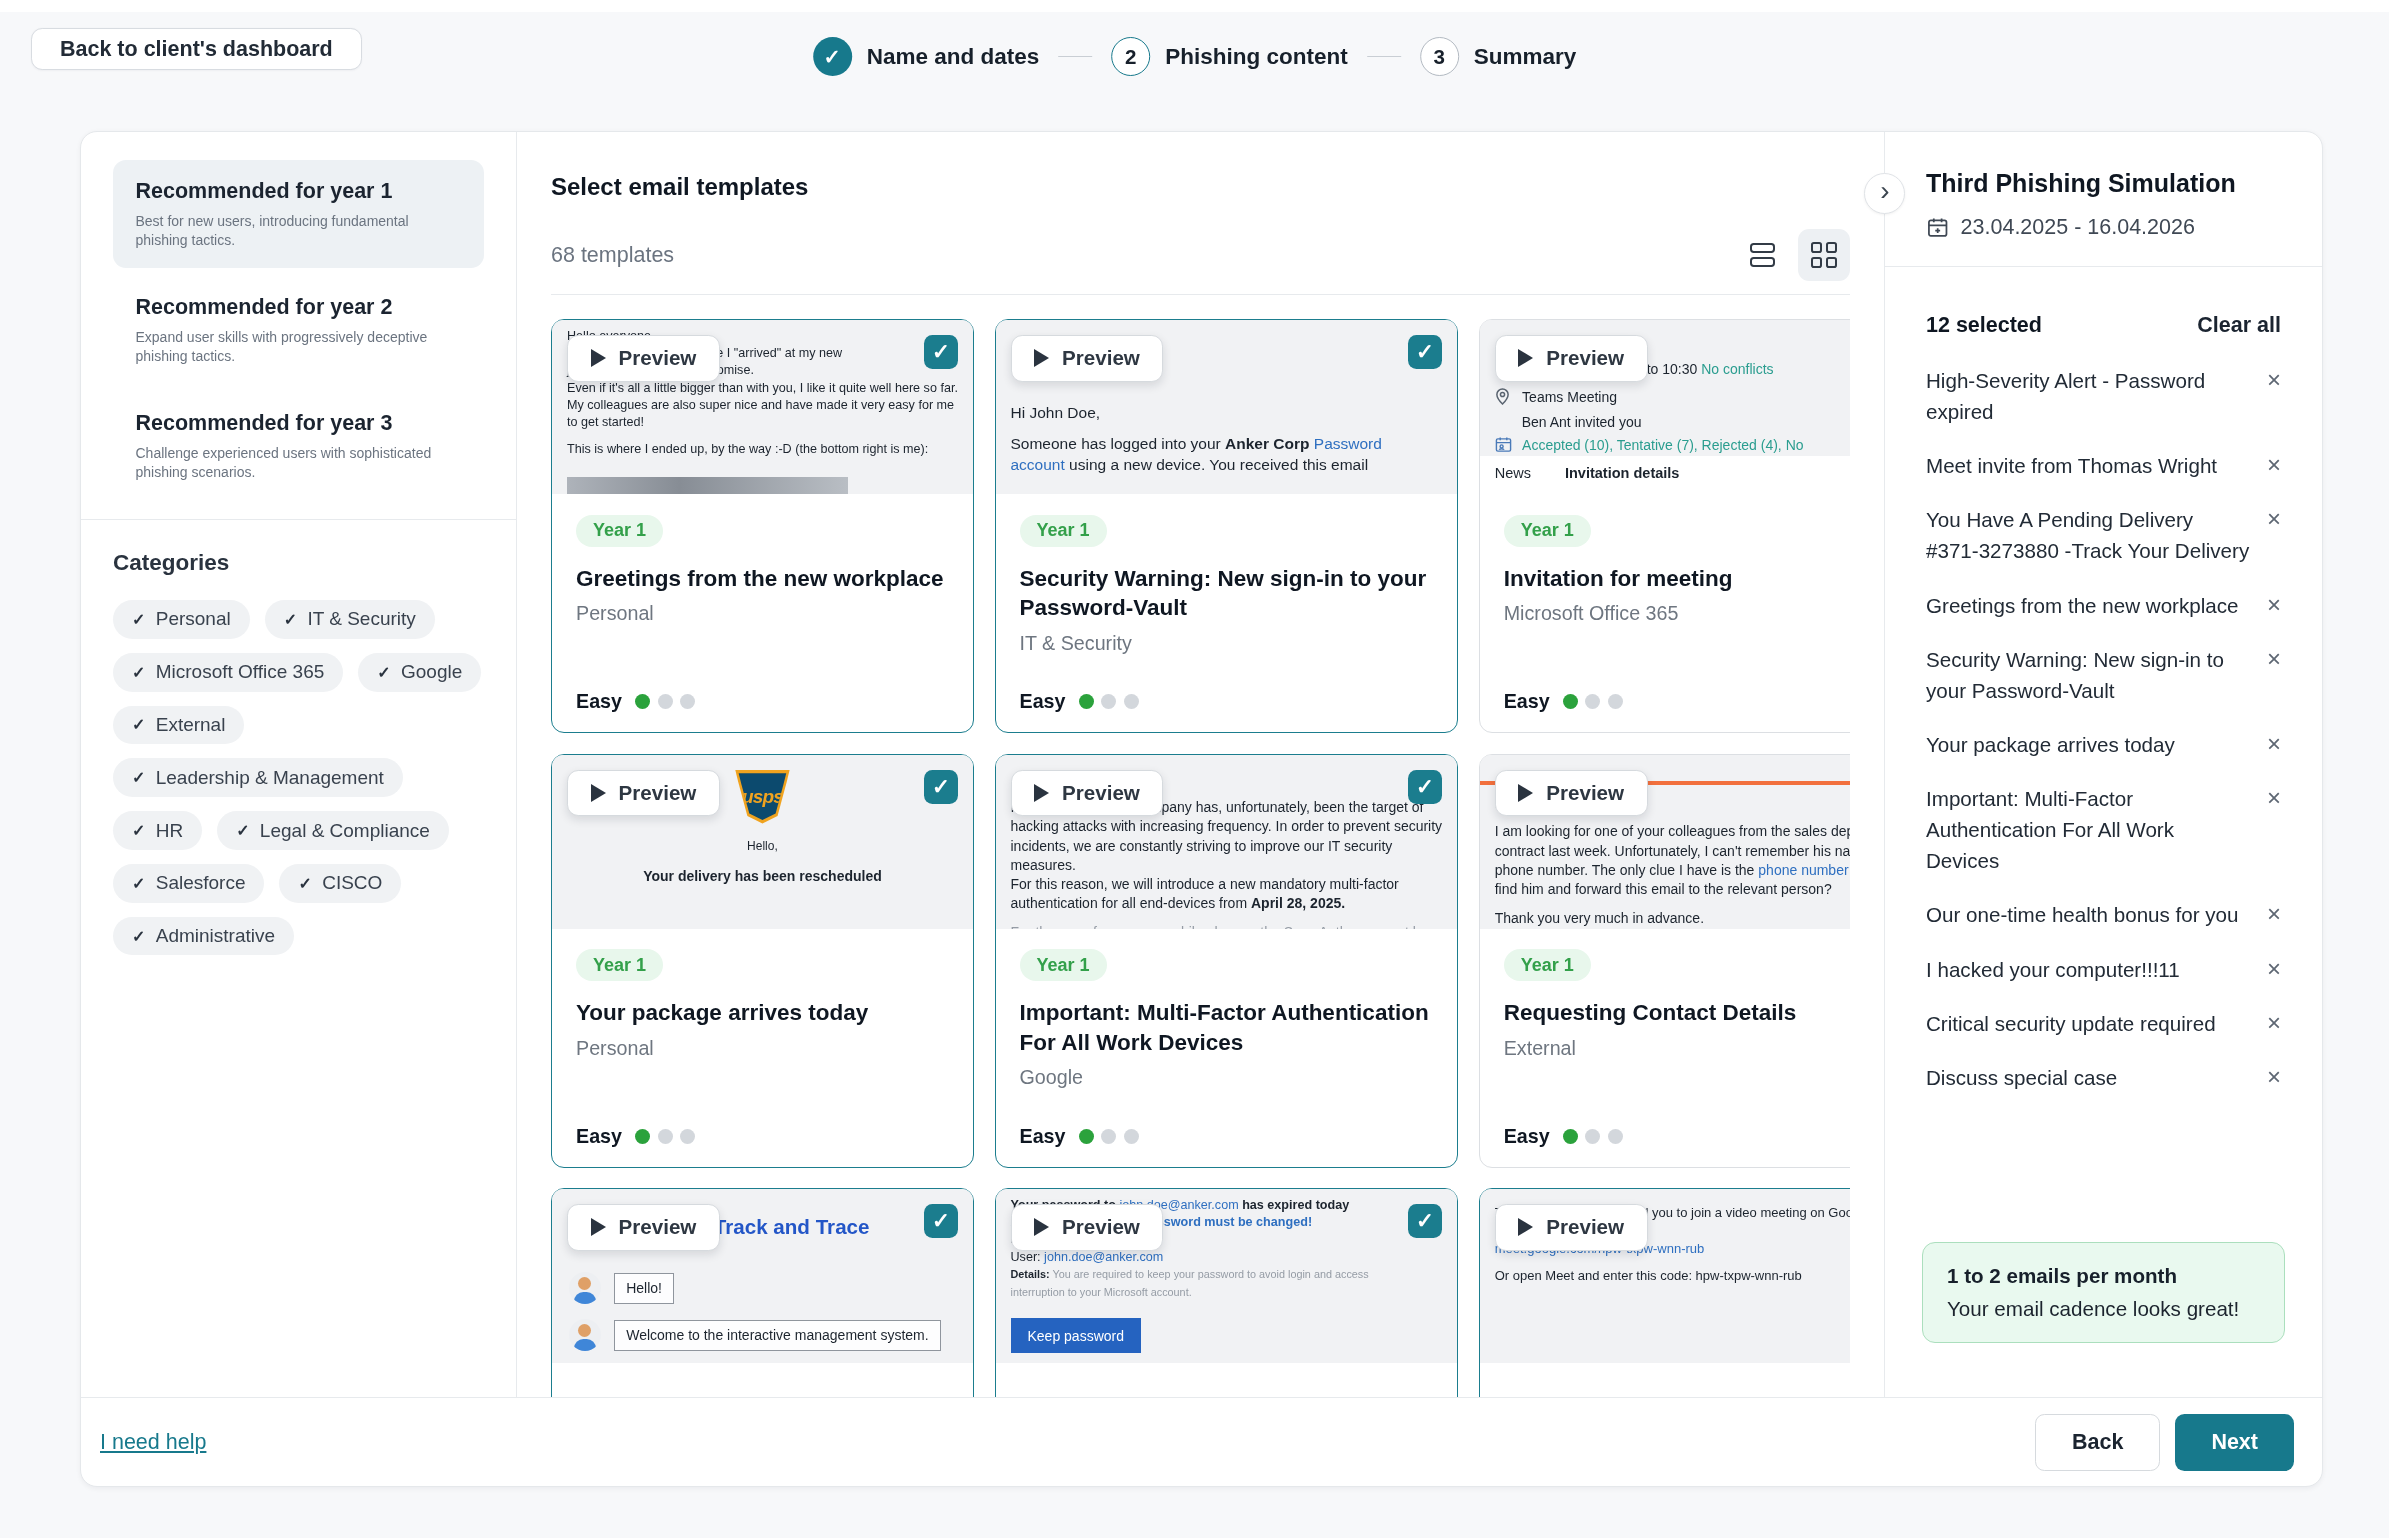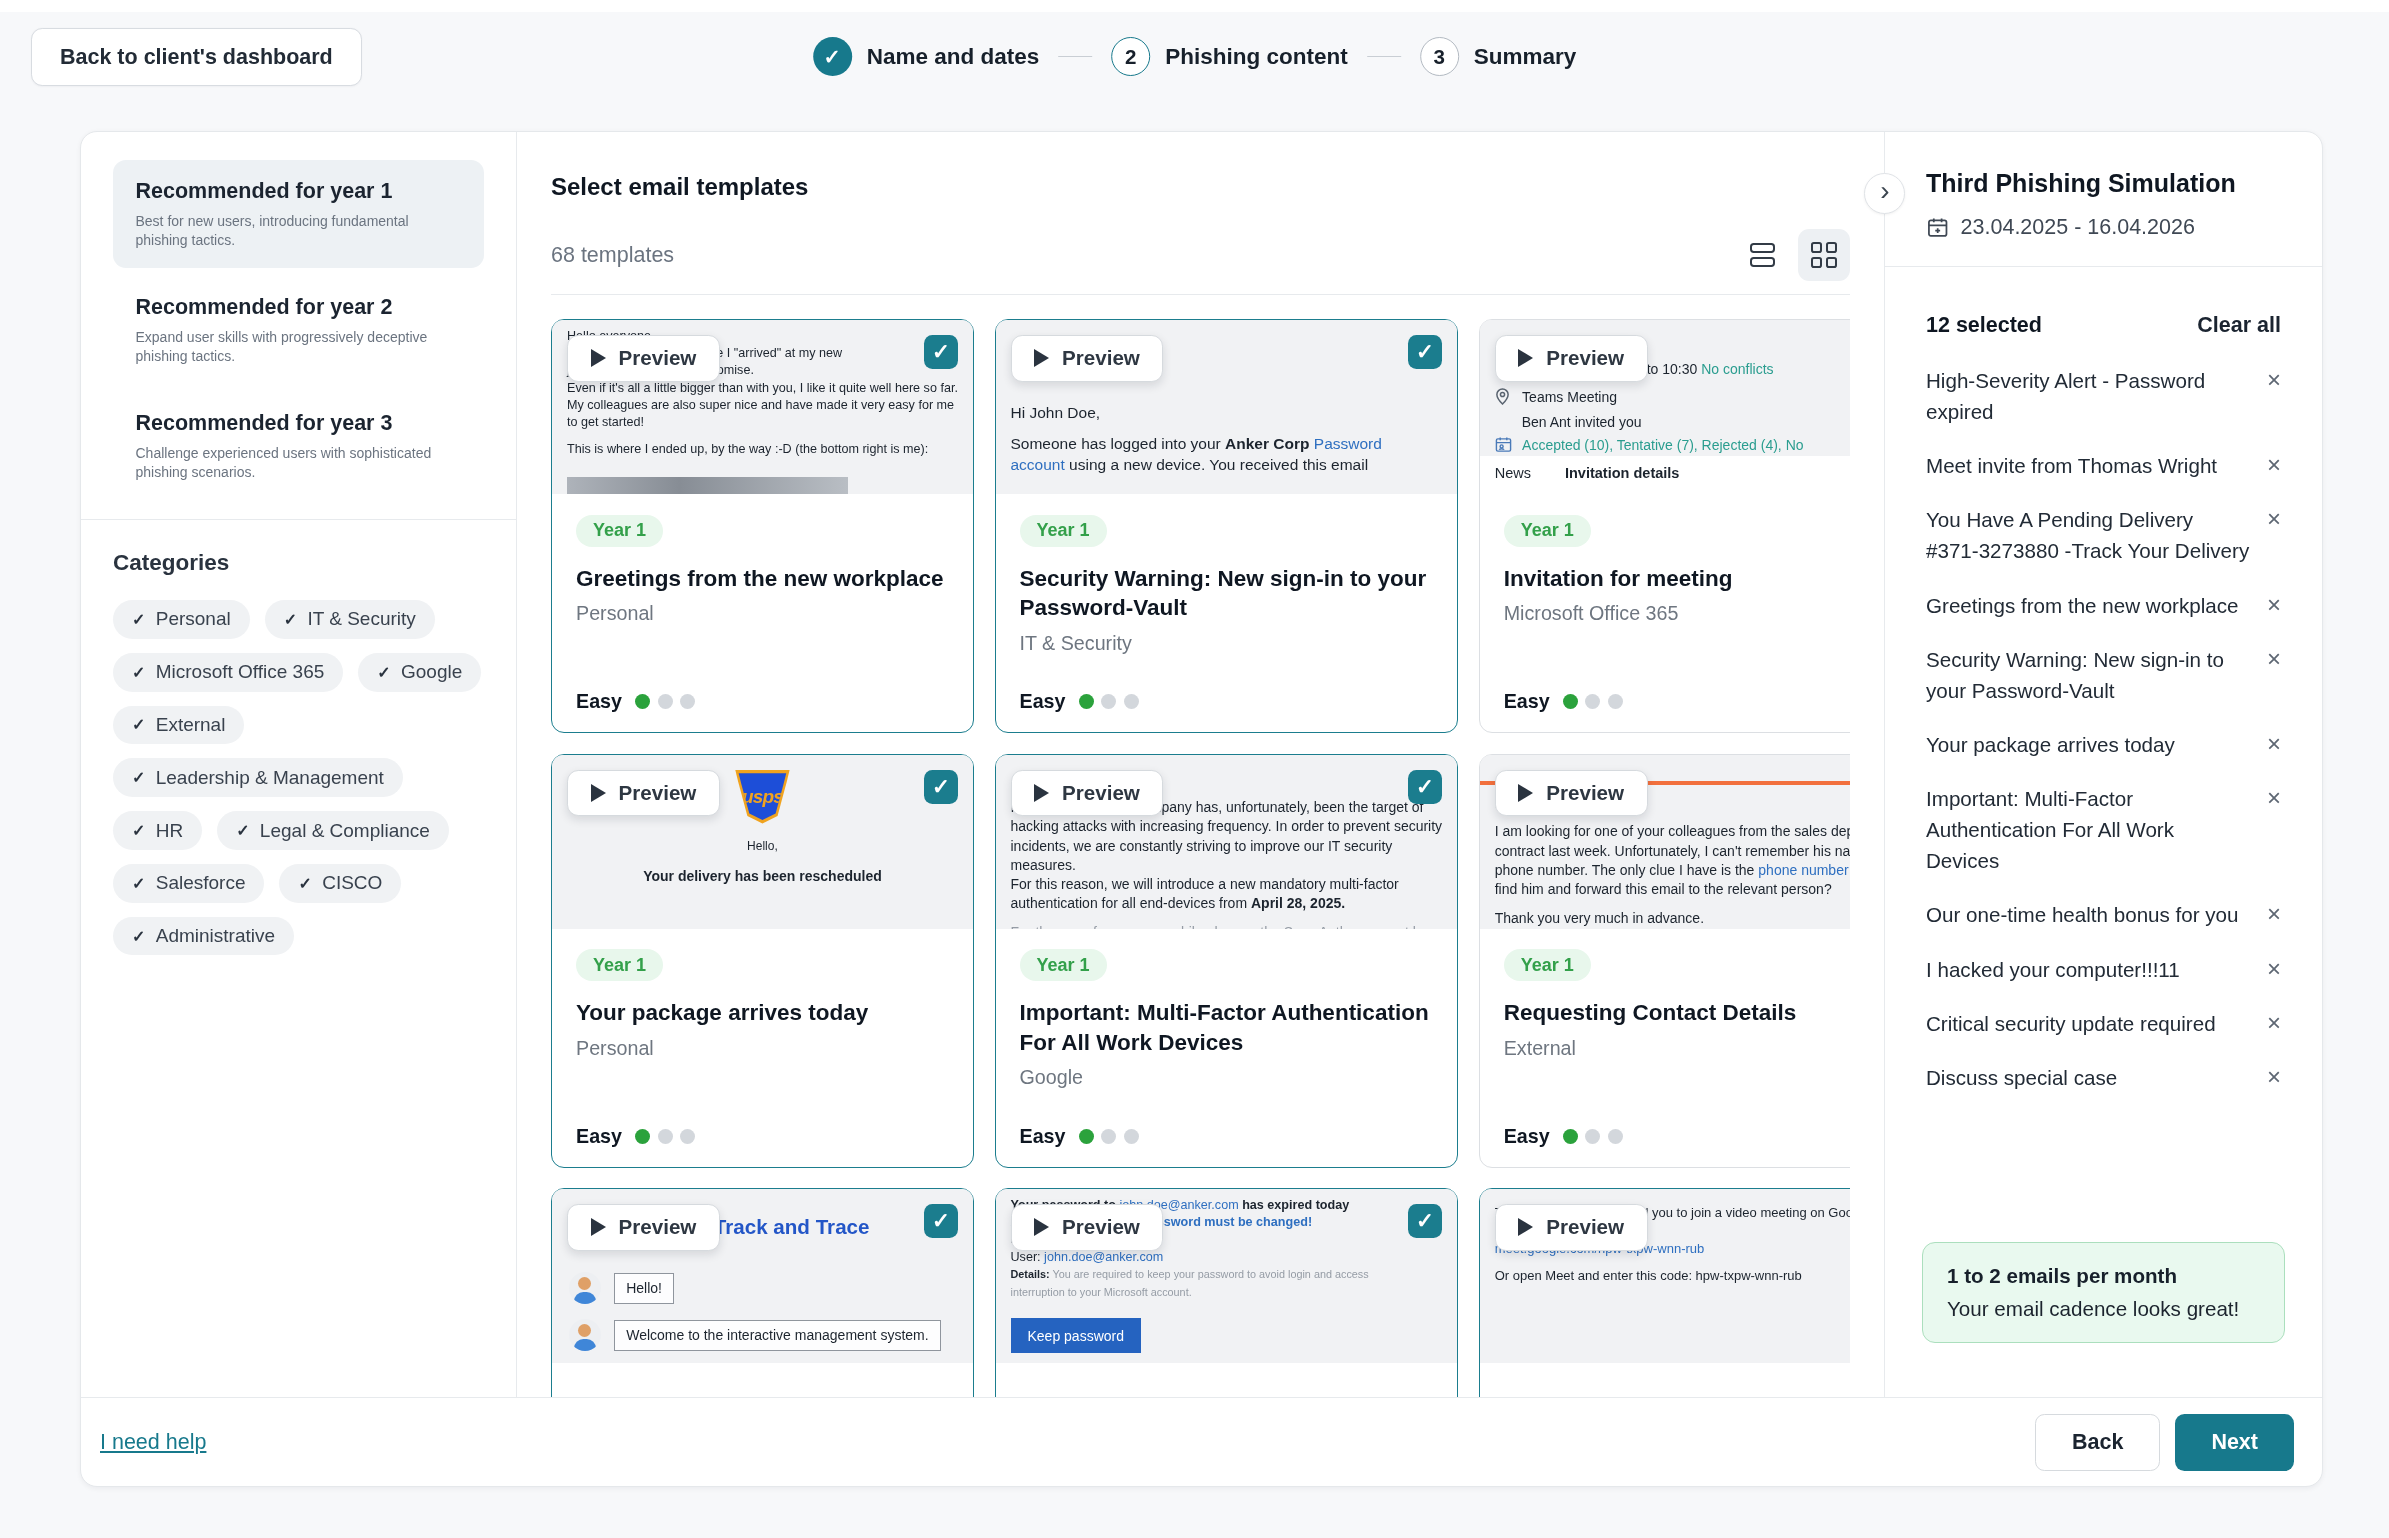--- a/index.html
+++ b/index.html
@@ -1,21 +1,21 @@
 <!DOCTYPE html>
 <html style="font-size:15px"><head>
 <meta charset="utf-8">
 <style>
   html,body{margin:0;padding:0}
   body{width:2389px;height:1538px;position:relative;background:#f7f8fa;
        font-family:"Liberation Sans",sans-serif;color:#0f1722;overflow:hidden}
   .topwhite{position:absolute;top:0;left:0;right:0;height:12px;background:#fff}
 
   
-  .back-btn{position:absolute;left:31px;top:28px;height:58px;padding:0 28px;background:#fff;
+  .back-btn{position:absolute;left:31px;top:28px;height:42px;padding:0 28px;background:#fff;
     border:0.9px solid #d8dce1;border-radius:11.2px;font-size:21.5px;font-weight:600;color:#222b36;
     display:flex;align-items:center;cursor:pointer;box-shadow:0 0.9px 1.9px rgba(16,24,40,.04)}
   .stepper{position:absolute;top:37px;left:50%;transform:translateX(-50%);display:flex;align-items:center;gap:19px}
   .step{display:flex;align-items:center;gap:15px}
   .step-c{width:39px;height:39px;border-radius:50%;display:flex;align-items:center;justify-content:center;
     font-size:20.6px;font-weight:600;box-sizing:border-box;background:#fff}
   .step-c.done{background:#17798c;color:#fff}
   .step-c.active{border:1.9px solid #17798c;color:#17202b}
   .step-c.todo{border:1.9px solid #b3bac2;color:#17202b}
   .step-label{font-size:22.5px;font-weight:600;color:#17202b}
@@ -84,21 +84,21 @@
   .pline{line-height:1.38;white-space:nowrap}
   .pblank{height:9.4px}
   .sb{font-weight:700}.sa{color:#2e6fc0}.slb{color:#2e6fc0;font-weight:700}
   .stl{color:#2a9d8f}.sfd{color:#959ca5}.ssm{font-size:.86em}
   .obar{position:absolute;top:26px;left:0;right:0;height:4.7px;background:#f2703d}
   .img-strip{position:absolute;bottom:0;left:15px;width:281px;height:17px;
     background:linear-gradient(90deg,#aeb3ba,#878d95 40%,#b9bec4)}
   .usps-wrap{text-align:center;padding-top:15px}
   .shield{position:relative;width:58px;height:54px;margin:0 auto}
   .shield .so{position:absolute;inset:0;background:#f0a31f;clip-path:polygon(3% 0,97% 0,92% 22%,76% 86%,50% 100%,24% 86%,8% 22%)}
-  .shield .si{position:absolute;inset:3.7px;background:#1d4ed8;clip-path:polygon(3% 0,97% 0,92% 22%,76% 86%,50% 100%,24% 86%,8% 22%);
+  .shield .si{position:absolute;inset:3.7px;background:#0c4a6e;clip-path:polygon(3% 0,97% 0,92% 22%,76% 86%,50% 100%,24% 86%,8% 22%);
     display:flex;align-items:center;justify-content:center}
   .shield .si span{font-style:italic;font-weight:800;font-size:19px;color:#f0a31f;letter-spacing:-0.9px}
   .usps-hello{margin-top:15px;font-size:12px}
   .usps-head{margin-top:15px;font-size:14px;font-weight:700;white-space:nowrap}
   .meet-time{padding:41px 15px 0 167px;font-size:1em;white-space:nowrap}
   .meet-rows{padding:11.2px 15px 0}
   .meet-row{display:flex;gap:8.4px;margin-bottom:4.7px;align-items:flex-start}
   .meet-row .mi{width:19px;flex:none}
   .meet-row.noicon{padding-left:27px}
   .meet-wrap{width:309px;line-height:1.3}

